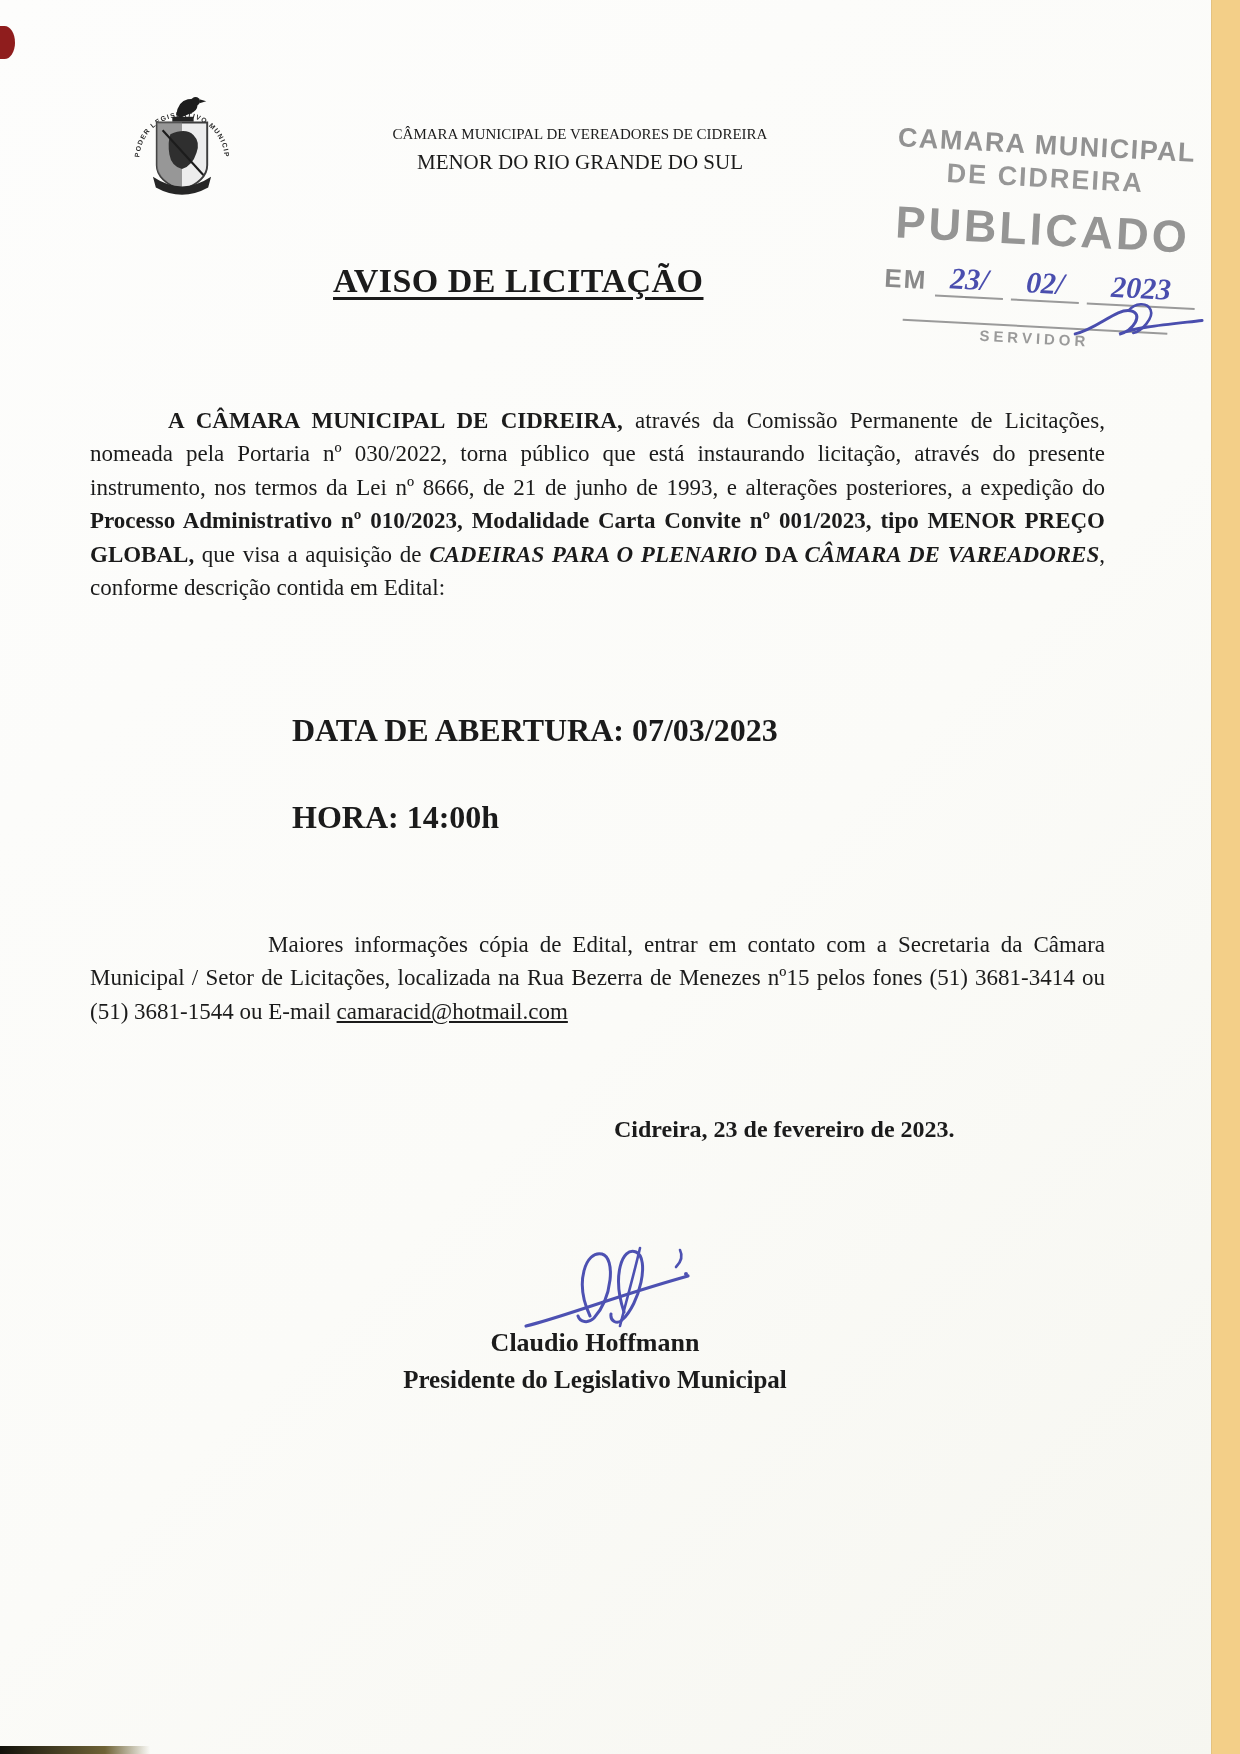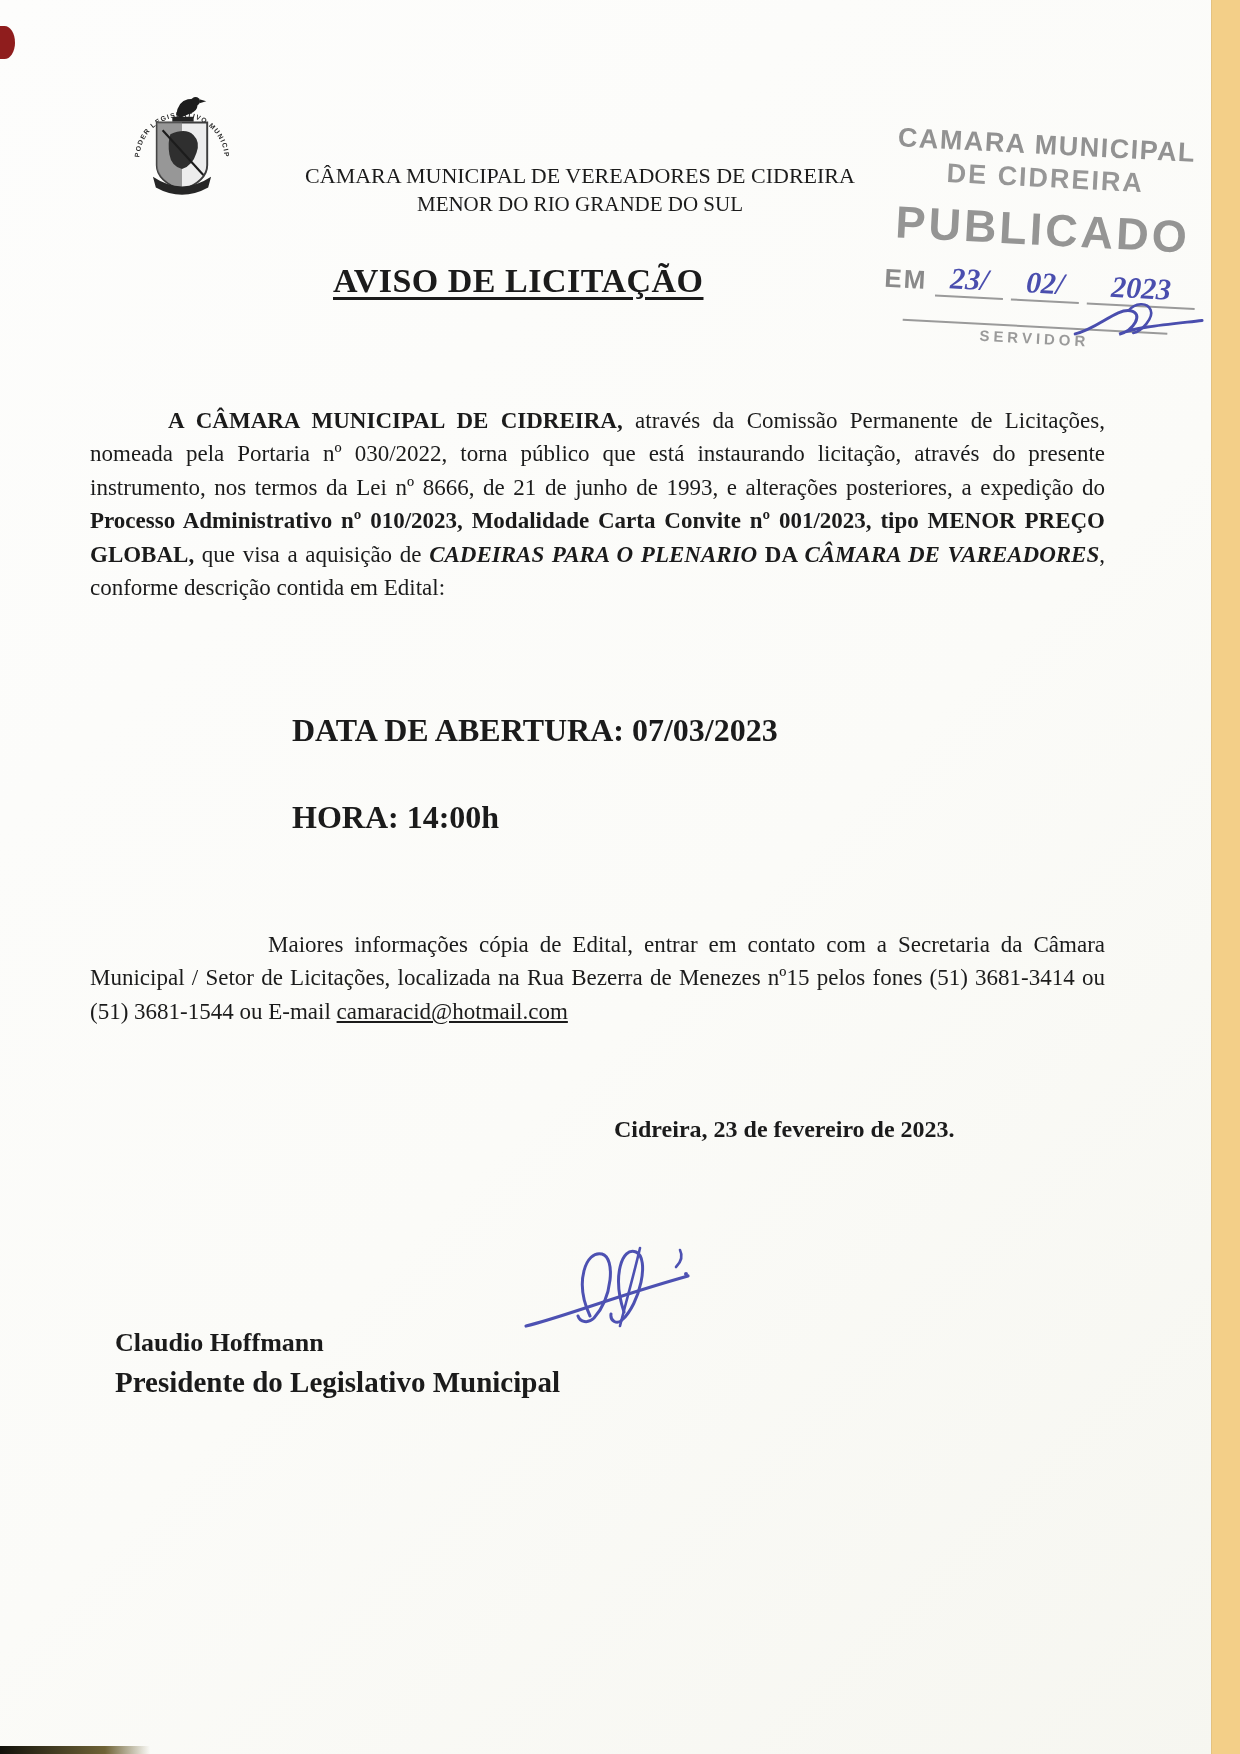--- a/index.html
+++ b/index.html
@@ -14,21 +14,21 @@
 
   
   .edge-tan{right:0;top:0;bottom:0;width:28px;border-left:1px solid rgba(0,0,0,.06);}
   .edge-bottom-dark{left:0;bottom:0;width:150px;height:8px;
     background:linear-gradient(90deg,#12110b 0%,#6f6336 70%,rgba(111,99,54,0) 100%);}
   .corner-red{left:0;top:26px;width:15px;height:33px;border-radius:0 70% 70% 0/0 50% 50% 0;}
 
   
   .logo{left:127px;top:78px;width:110px;height:126px;}
   .org-text{left:255px;top:120px;width:650px;text-align:center;line-height:28px;}
-  .org1{font-size:22px;margin-top:42px;}
+  .org1{font-size:15px;}
   .org2{font-size:21px;}
 
   
   .stamp{left:852px;top:130px;width:380px;transform:rotate(3deg);
     font-family:"Liberation Sans",sans-serif;text-align:center;}
   .stamp-org1{font-size:27px;font-weight:700;letter-spacing:1.5px;opacity:.92;}
   .stamp-org2{font-size:27px;font-weight:700;letter-spacing:2px;margin-top:2px;opacity:.88;}
   .stamp-status{font-size:45px;font-weight:800;letter-spacing:3px;margin-top:10px;opacity:.9;}
   .stamp-date-row{display:flex;justify-content:center;align-items:flex-end;gap:8px;margin-top:12px;}
   .stamp-em{font-size:26px;font-weight:700;letter-spacing:2px;}
@@ -43,23 +43,23 @@
   
   .doc-title{left:333px;top:262px;font-size:34px;font-weight:700;letter-spacing:.5px;
     text-decoration:underline;text-underline-offset:5px;text-decoration-thickness:2.5px;}
   .para{left:90px;width:1015px;font-size:23px;line-height:33.4px;text-align:justify;}
   .p1{top:404px;text-indent:78px;}
   .p2{top:928px;text-indent:178px;}
   .opening{left:292px;font-size:32px;font-weight:700;}
   .opening-date{top:712px;}
   .opening-time{top:799px;}
   .place-date{left:614px;top:1116px;font-size:24px;font-weight:700;}
-  .signer{left:115px;top:1328px;width:960px;font-family:Liberation Serif, serif;}
+  .signer{left:115px;top:1328px;width:960px;text-align:center;font-family:Liberation Serif, serif;}
   .signer-name{font-size:26px;font-weight:700;}
-  .signer-role{font-size:29px;font-weight:700;margin-top:8px;}
+  .signer-role{font-size:25px;font-weight:700;margin-top:8px;}
   .sig-svg{left:520px;top:1242px;}
 </style>
 </head>
 <body>
 
 <div class="page">
 
   <div class="abs edge-tan" style="background:#f3cf88;"></div>
   <div class="abs edge-bottom-dark"></div>
   <div class="abs corner-red" style="background:#8f1d1d;"></div>

